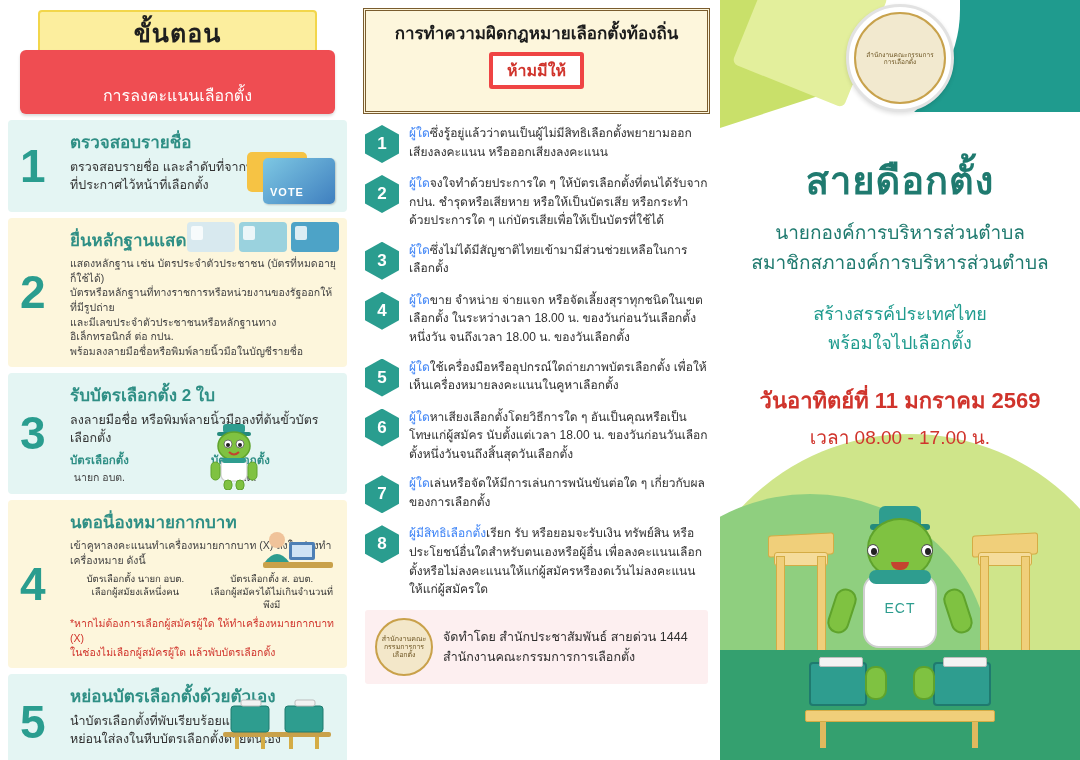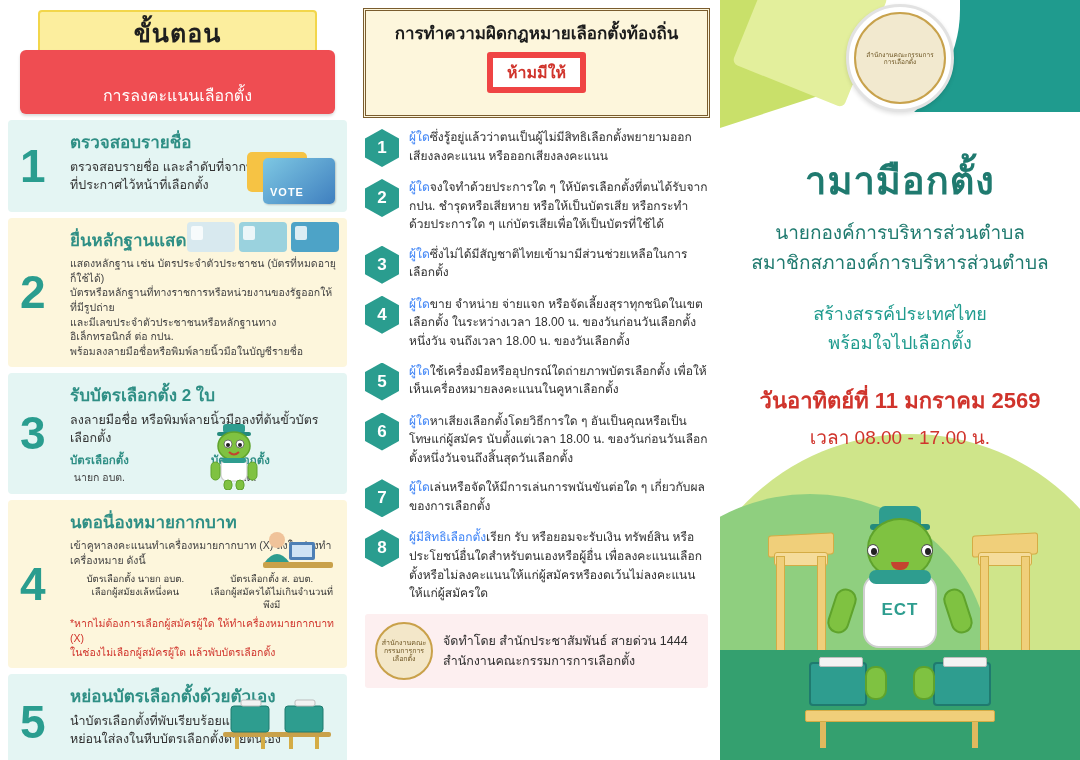--- a/index.html
+++ b/index.html
@@ -110,21 +110,21 @@
     border:3px double #7a5c2e;
     background:#fdf6dc;
     border-radius:0;
     padding:8px 10px 22px 10px;
     text-align:center;
     margin:2px 4px 10px 4px;
   }
   .mid-head .t1 { font-size:17px; font-weight:bold; color:#1c1c1c; }
   .mid-head .t2 {
     display:inline-block; margin-top:6px;
-    border:6px solid #ef4444; border-radius:3px;
+    border:4px solid #ef4444; border-radius:3px;
     padding:2px 14px; color:#d0342c; font-weight:bold; font-size:16px;
     background:#fff;
   }
   .rule { display:flex; gap:10px; margin:0 6px 11px 6px; align-items:flex-start; }
   .rule .hex {
     flex:0 0 34px; width:34px; height:38px;
     background:#2a9d8f;
     clip-path:polygon(50% 0%, 100% 25%, 100% 75%, 50% 100%, 0% 75%, 0% 25%);
     color:#fff; font-size:17px; font-weight:bold;
     display:flex; align-items:center; justify-content:center;
@@ -257,21 +257,21 @@
     position:absolute; left:50%; transform:translateX(-50%); top:56px;
     width:74px; height:74px; background:#ffffff; border:2px solid #cfcfcf;
     border-radius:16px;
   }
   .m-scarf {
     position:absolute; left:50%; transform:translateX(-50%); top:52px;
     width:62px; height:14px; background:#2e9d8f; border-radius:7px;
   }
   .m-badge {
     position:absolute; left:50%; transform:translateX(-50%); top:82px;
-    font-size:17px; font-weight:bold; color:#2e9d8f; letter-spacing:1px;
+    font-size:14px; font-weight:normal; color:#2e9d8f; letter-spacing:1px;
   }
   .m-arm { position:absolute; top:70px; width:22px; height:46px; background:#7fc241; border:2px solid #5fa32c; border-radius:11px;}
   .m-arm.l { left:6px; transform:rotate(18deg);}
   .m-arm.r { right:6px; transform:rotate(-18deg);}
   .m-leg { position:absolute; bottom:8px; width:22px; height:34px; background:#7fc241; border:2px solid #5fa32c; border-radius:10px;}
   .m-leg.l { left:40px; } .m-leg.r { right:40px; }
   .m-box {
     position:absolute; bottom:2px; width:58px; height:44px;
     background:#2e9d8f; border:2px solid #1f7a6f; border-radius:4px;
   }
@@ -489,21 +489,21 @@
     <div class="r-white-arc"></div>
     <div class="r-lime"></div>
     <div class="r-lime2"></div>
     <div class="r-white-panel"></div>
 
     <div class="r-seal">
       <div class="r-seal-inner">สำนักงานคณะกรรมการการเลือกตั้ง</div>
     </div>
 
     <div class="r-text">
-      <div class="r-title">ามามือกตั้ง</div>
+      <div class="r-title">สายดือกตั้ง</div>
       <div class="r-sub1">นายกองค์การบริหารส่วนตำบล</div>
       <div class="r-sub2">สมาชิกสภาองค์การบริหารส่วนตำบล</div>
       <div class="r-slogan1">สร้างสรรค์ประเทศไทย</div>
       <div class="r-slogan2">พร้อมใจไปเลือกตั้ง</div>
       <div class="r-date">วันอาทิตย์ที่ 11 มกราคม 2569</div>
       <div class="r-time">เวลา 08.00 - 17.00 น.</div>
     </div>
 
     <div class="r-hills">
       <div class="hill-a"></div>

